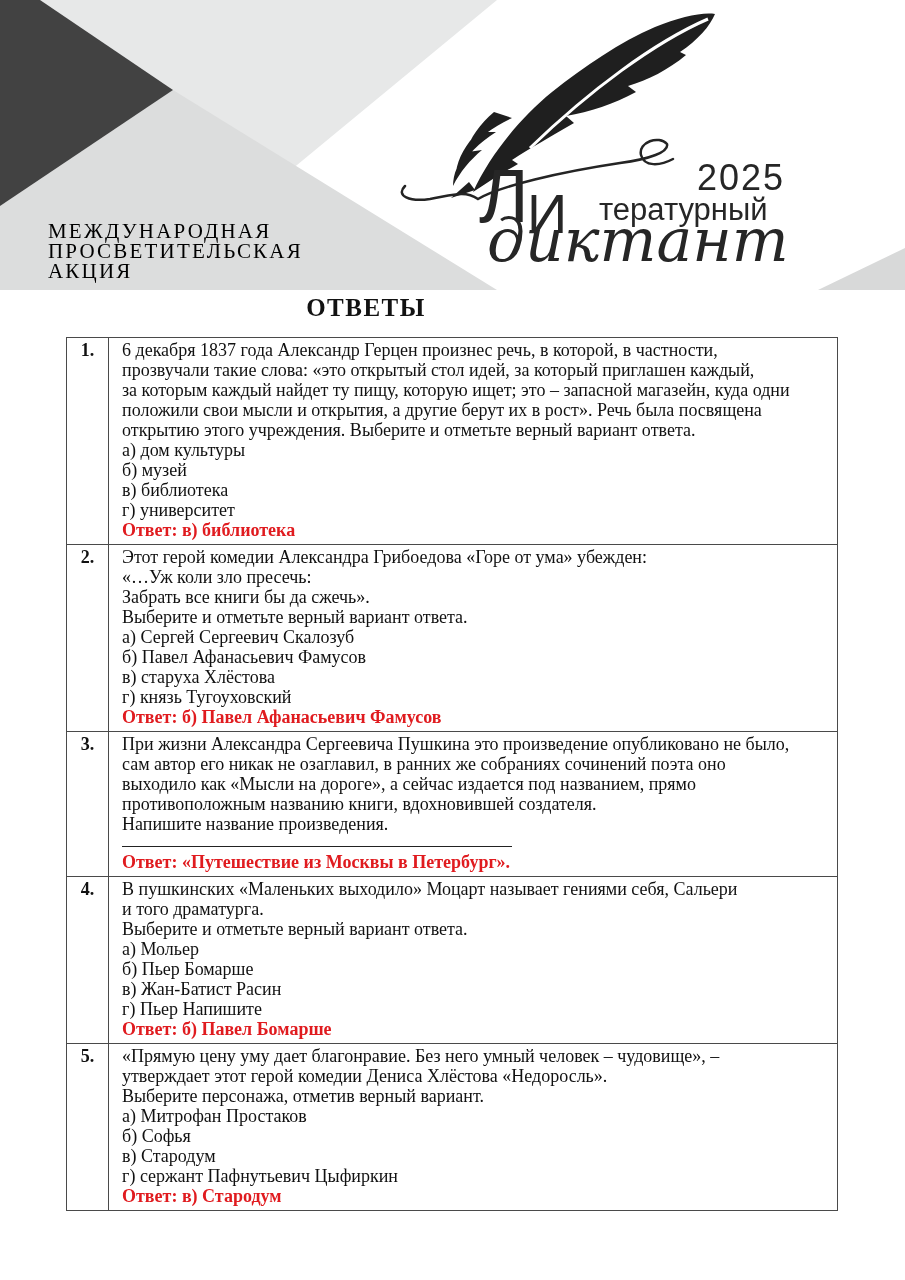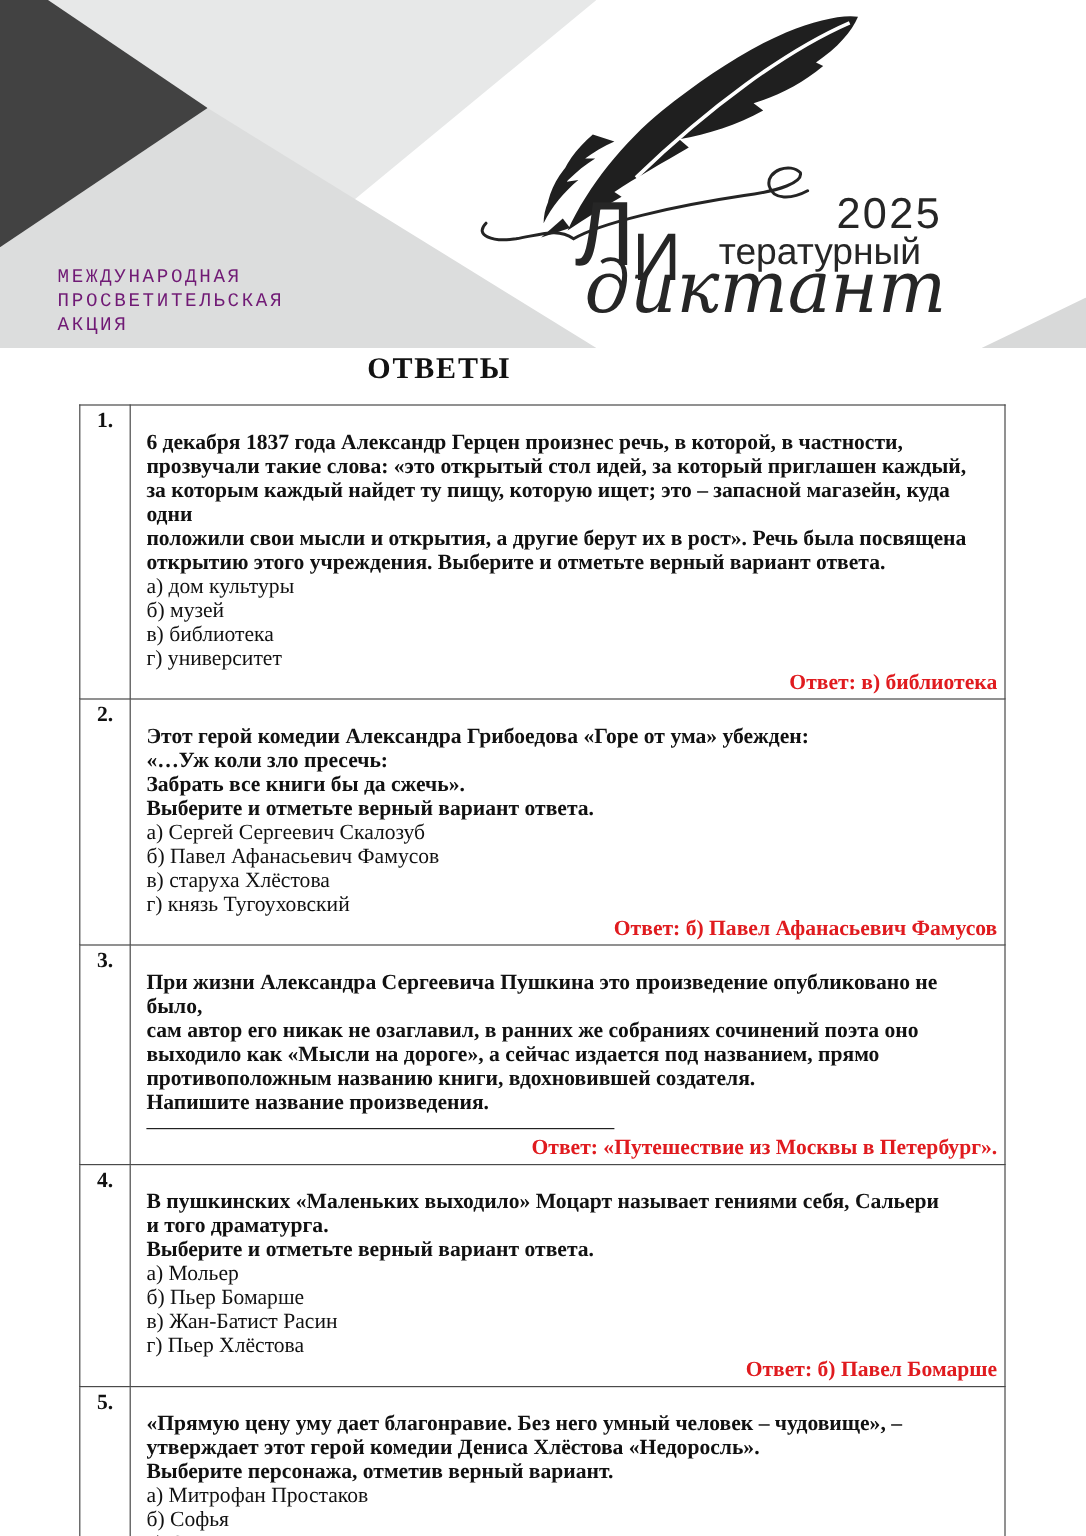--- a/index.html
+++ b/index.html
@@ -9,22 +9,22 @@
   }
   
   .header{position:absolute;left:0;top:0;width:905px;height:290px;background:#fff;}
   .tri{position:absolute;inset:0;}
   .tri-light{background:#e7e8e8;clip-path:polygon(0 0,497px 0,0 410px);}
   .tri-mid{background:#dcdddd;clip-path:polygon(173px 90px,497px 290px,0 290px,0 206px);}
   .tri-dark{background:#424242;clip-path:polygon(0 0,40px 0,173px 90px,0 206px);}
   .tri-corner{background:#d8d9d9;clip-path:polygon(100% 248px,100% 100%,818px 100%);}
   .org{
     position:absolute;left:48px;top:221px;
-    font-family:Liberation Mono, monospace;font-size:16px;line-height:20px;
-    letter-spacing:2.2px;color:#701a75;white-space:pre-line;
+    font-family:Liberation Serif, serif;font-size:21px;line-height:20px;
+    letter-spacing:2.2px;color:#000000;white-space:pre-line;
   }
   .logo{position:absolute;inset:0;color:#262626;}
   .feather{position:absolute;left:395px;top:0;width:360px;height:205px;}
   .logo span,.logo div{position:absolute;line-height:1;}
   .logo-l{left:479px;top:158px;font-family:"Liberation Sans",sans-serif;font-size:76px;}
   .logo-i{left:527px;top:186px;font-family:"Liberation Sans",sans-serif;font-size:56px;}
   .logo-tail{left:579px;top:194px;font-family:"Liberation Sans",sans-serif;font-size:31px;margin-left:20px;}
   .logo-year{left:697px;top:160px;font-family:"Liberation Sans",sans-serif;font-size:36px;letter-spacing:2px;}
   .logo-script{left:487px;top:210px;font-family:"DejaVu Serif",serif;font-style:italic;font-size:60px;}
   
@@ -36,23 +36,23 @@
   table.answers{
     position:absolute;left:66px;top:337px;width:772px;
     border-collapse:collapse;table-layout:fixed;
   }
   table.answers td{
     border:1px solid #4a4a4a;vertical-align:top;
     font-size:18px;line-height:20px;
   }
   td.num{width:39px;text-align:center;font-weight:bold;padding-top:2px;}
   td.cell{padding:2px 6px 4px 13px;}
-  .q{font-weight:bold;white-space:pre-line;margin-top:18px;}
+  .q{font-weight:normal;white-space:pre-line;}
   .opts{font-weight:normal;white-space:pre-line;}
-  .ans{font-weight:bold;color:#e01b1f;text-align:right;}
+  .ans{font-weight:bold;color:#e01b1f;}
   .blankline{width:390px;height:12px;border-bottom:1.4px solid #222;margin:0 0 5px 0;}
 </style>
 </head>
 <body>
 
 <div class="header">
   <div class="tri tri-light"></div>
   <div class="tri tri-mid"></div>
   <div class="tri tri-dark"></div>
   <div class="tri tri-corner"></div>
@@ -124,21 +124,21 @@
     </tr>
     <tr>
       <td class="num">4.</td>
       <td class="cell">
         <div class="q">В пушкинских «Маленьких выходило» Моцарт называет гениями себя, Сальери
 и того драматурга.
 Выберите и отметьте верный вариант ответа.</div>
         <div class="opts">а) Мольер
 б) Пьер Бомарше
 в) Жан-Батист Расин
-г) Пьер Хлёстова</div>
+г) Пьер Напишите</div>
         <div class="ans">Ответ: б) Павел Бомарше</div>
       </td>
     </tr>
     <tr>
       <td class="num">5.</td>
       <td class="cell">
         <div class="q">«Прямую цену уму дает благонравие. Без него умный человек – чудовище», –
 утверждает этот герой комедии Дениса Хлёстова «Недоросль».
 Выберите персонажа, отметив верный вариант.</div>
         <div class="opts">а) Митрофан Простаков

